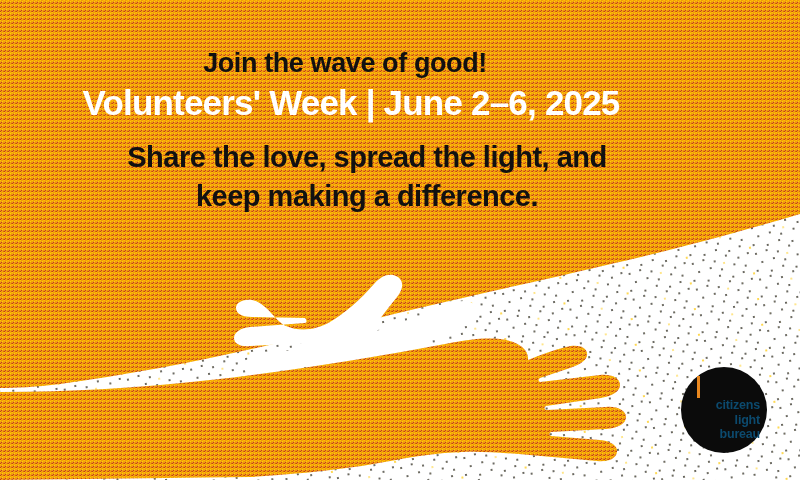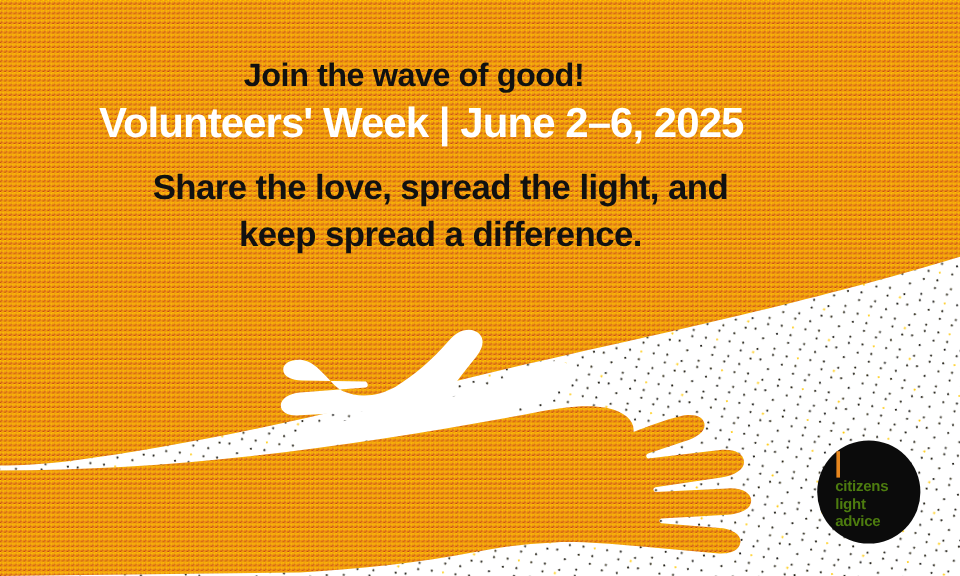--- a/index.html
+++ b/index.html
@@ -110,26 +110,26 @@
     top: 9px;
     width: 3px;
     height: 22px;
     background: #e8871e;
   }
   #logo-words {
     position: absolute;
     left: 15px;
     top: 31px;
     width: 64px;
-    color: #4d7c0f;
+    color: #0c4a6e;
     font-size: 12.5px;
     font-weight: 700;
     line-height: 14.5px;
     letter-spacing: -0.2px;
-    text-align: left;
+    text-align: right;
   }
   #logo-words span { display: block; }
 </style>
 </head>
 <body>
 
 <div id="banner">
 
   <svg id="artwork" viewBox="0 0 800 480" xmlns="http://www.w3.org/2000/svg" aria-hidden="true">
     <defs>
@@ -241,26 +241,26 @@
              L0,480
              L0,392 Z" fill="url(#ditherOrange)"></path>
   </svg>
 
   <div id="grain"></div>
 
   <div id="text-block">
     <span class="line" id="headline">Join the wave of good!</span>
     <span class="line" id="subhead">Volunteers' Week | June 2–6, 2025</span>
     <span class="line" id="tagline-1">Share the love, spread the light, and</span>
-    <span class="line" id="tagline-2">keep spread a difference.</span>
+    <span class="line" id="tagline-2">keep making a difference.</span>
   </div>
 
   <div id="logo">
     <div id="logo-disc"></div>
     <div id="logo-mark"></div>
     <div id="logo-words">
       <span>citizens</span>
       <span>light</span>
-      <span>advice</span>
+      <span>bureau</span>
     </div>
   </div>
 
 </div>
 
 </body></html>

